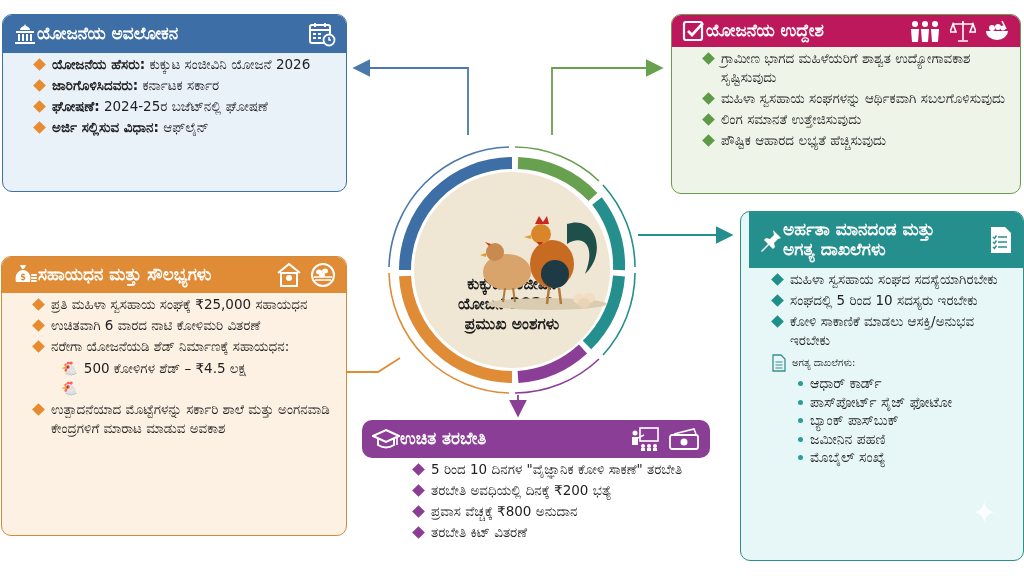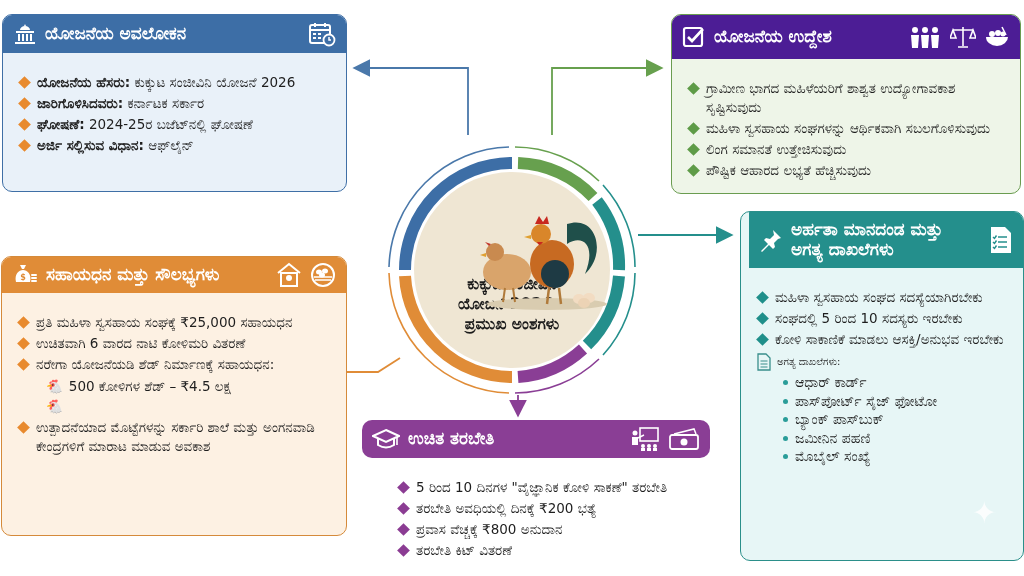--- a/index.html
+++ b/index.html
@@ -1,42 +1,42 @@
 <!DOCTYPE html>
 <html><head>
 <meta charset="utf-8">
 <style>
   * { box-sizing: border-box; margin: 0; padding: 0; }
   html, body { width: 1024px; height: 576px; background: #ffffff; overflow: hidden; }
   body { position: relative; font-family: "DejaVu Sans", "Liberation Sans", sans-serif; color: #1e1e1e; }
 
   .card { position: absolute; border-radius: 10px; overflow: hidden; border: 1.5px solid; }
-  .card-head { display: flex; align-items: center; gap: 8px; padding: 0 10px; color: #fff; font-weight: bold; font-size: 17px; }
+  .card-head { display: flex; align-items: center; padding: 0 10px; color: #fff; font-weight: bold; font-size: 17px; }
   .card-head .title { flex: 1; line-height: 1.15; }
   .card-head .icons { display: flex; gap: 8px; align-items: center; }
-  .card-body { padding: 20px 10px 6px 14px; }
+  .card-body { padding: 2px 10px 6px 14px; margin-left: 15px; }
 
   ul.items { list-style: none; }
   ul.items li { position: relative; padding-left: 20px; font-size: 13.5px; line-height: 19px; margin-bottom: 2px; }
   ul.items li::before { content: ""; position: absolute; left: 3px; top: 5px; width: 9px; height: 9px; transform: rotate(45deg); background: var(--bullet); }
   ul.items li b { font-weight: bold; }
 
   ul.sub { list-style: none; margin: 0 0 2px 30px; }
   ul.sub li { font-size: 13.5px; line-height: 20px; display: flex; gap: 6px; align-items: center; }
 
   ul.docs { list-style: none; margin-left: 26px; }
   ul.docs li { position: relative; padding-left: 14px; font-size: 14px; line-height: 18.5px; }
   ul.docs li::before { content: ""; position: absolute; left: 2px; top: 7px; width: 5px; height: 5px; border-radius: 50%; background: #2a9d99; }
 
   
   #c-overview { left: 2px; top: 14px; width: 345px; height: 178px; border-color: #3f6fa6; background: #e9f1f9; --bullet: #e88a2e; }
   #c-overview .card-head { background: #3d6ea6; height: 38px; }
   
   #c-objective { left: 671px; top: 14px; width: 350px; height: 180px; border-color: #6a9c50; background: #eef5e8; --bullet: #5e9b47; }
-  #c-objective .card-head { background: #4c1d95; height: 44px; }
+  #c-objective .card-head { background: #be185d; height: 32px; }
   
   #c-benefits { left: 1px; top: 256px; width: 346px; height: 280px; border-color: #d58a3a; background: #fdf1e3; --bullet: #e88a2e; }
   #c-benefits .card-head { background: #e08c37; height: 36px; }
   
   #c-eligibility { left: 740px; top: 211px; width: 284px; height: 350px; border-color: #2b8f8a; background: #e7f6f6; --bullet: #1f8f8a; }
   #c-eligibility .card-head { background: #248f8c; height: 56px; margin-left: 8px; }
   
   #c-training { left: 362px; top: 420px; width: 348px; height: 168px; border: none; background: transparent; overflow: visible; --bullet: #8b3c93; }
   #c-training .card-head { background: #8a3e95; height: 38px; border-radius: 10px; }
 

